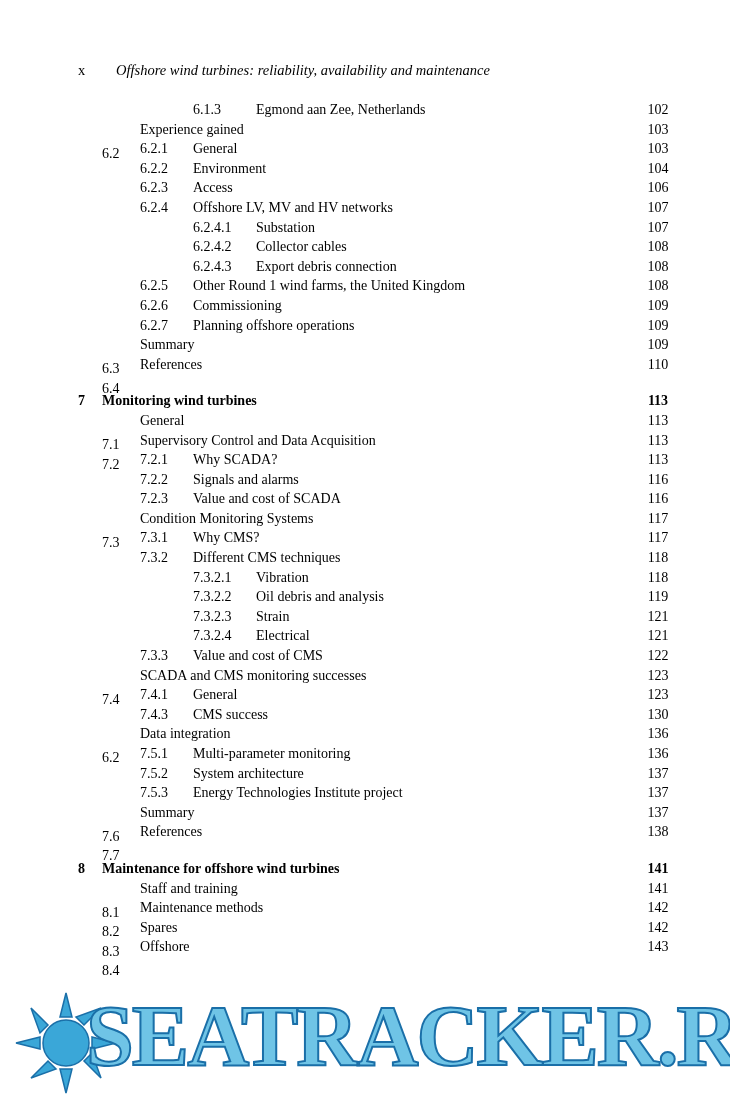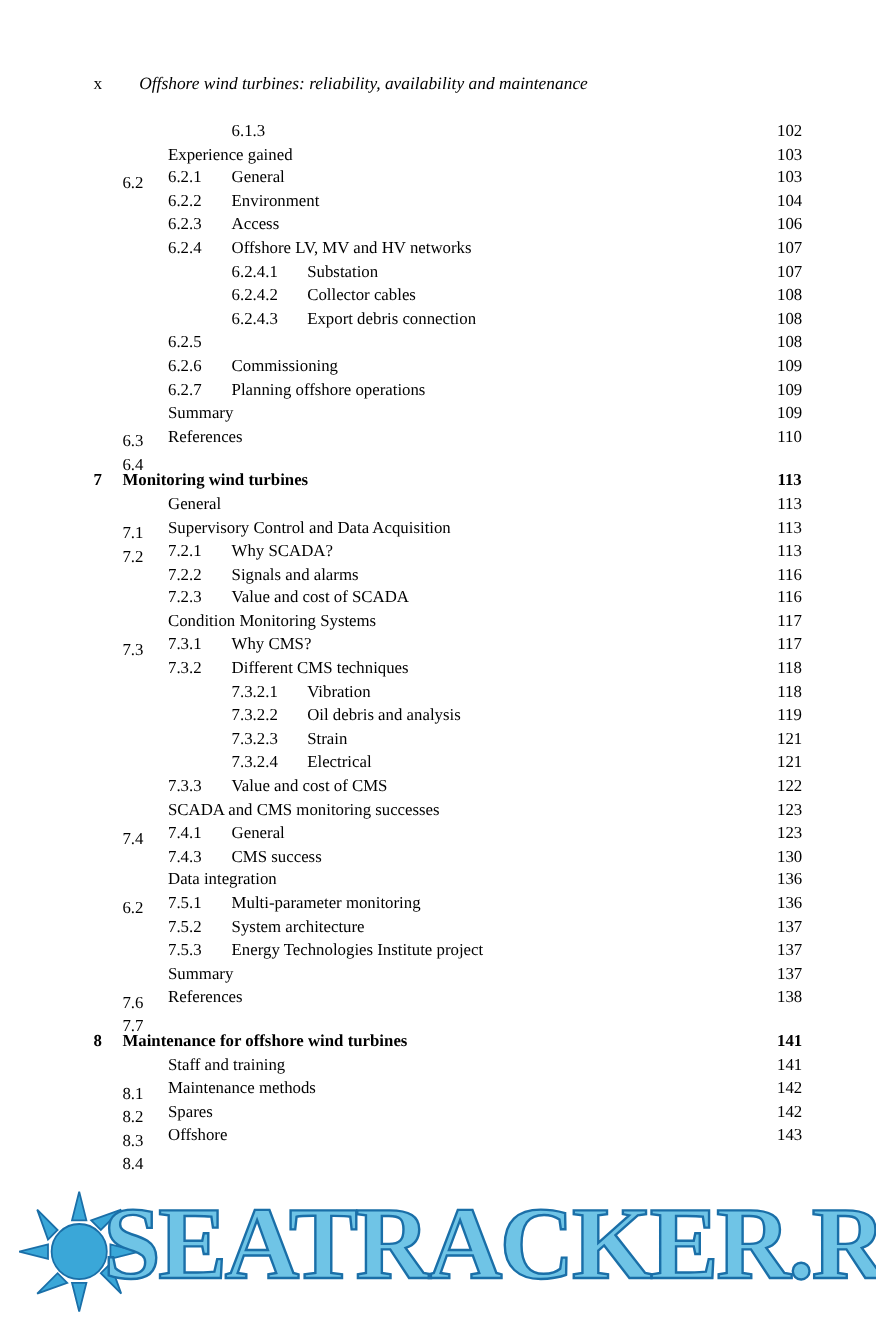--- a/index.html
+++ b/index.html
@@ -121,20 +121,21 @@
 
 <div class="page">
 
   <div class="running-head">
     <span class="folio">x</span><span class="rh-title">Offshore wind turbines: reliability, availability and maintenance</span>
   </div>
 
   <div class="toc" id="toc-list">
       <div class="row lvl-3">
         <span class="num">6.1.3</span>
+        <span class="txt">Egmond aan Zee, Netherlands</span>
         <span class="pg">102</span>
       </div>
       <div class="row lvl-1">
         <span class="num">6.2</span>
         <span class="txt">Experience gained</span>
         <span class="pg">103</span>
       </div>
       <div class="row lvl-2">
         <span class="num">6.2.1</span>
         <span class="txt">General</span>
@@ -165,20 +166,21 @@
         <span class="txt">Collector cables</span>
         <span class="pg">108</span>
       </div>
       <div class="row lvl-3">
         <span class="num">6.2.4.3</span>
         <span class="txt">Export debris connection</span>
         <span class="pg">108</span>
       </div>
       <div class="row lvl-2">
         <span class="num">6.2.5</span>
+        <span class="txt">Other Round 1 wind farms, the United Kingdom</span>
         <span class="pg">108</span>
       </div>
       <div class="row lvl-2">
         <span class="num">6.2.6</span>
         <span class="txt">Commissioning</span>
         <span class="pg">109</span>
       </div>
       <div class="row lvl-2">
         <span class="num">6.2.7</span>
         <span class="txt">Planning offshore operations</span>

